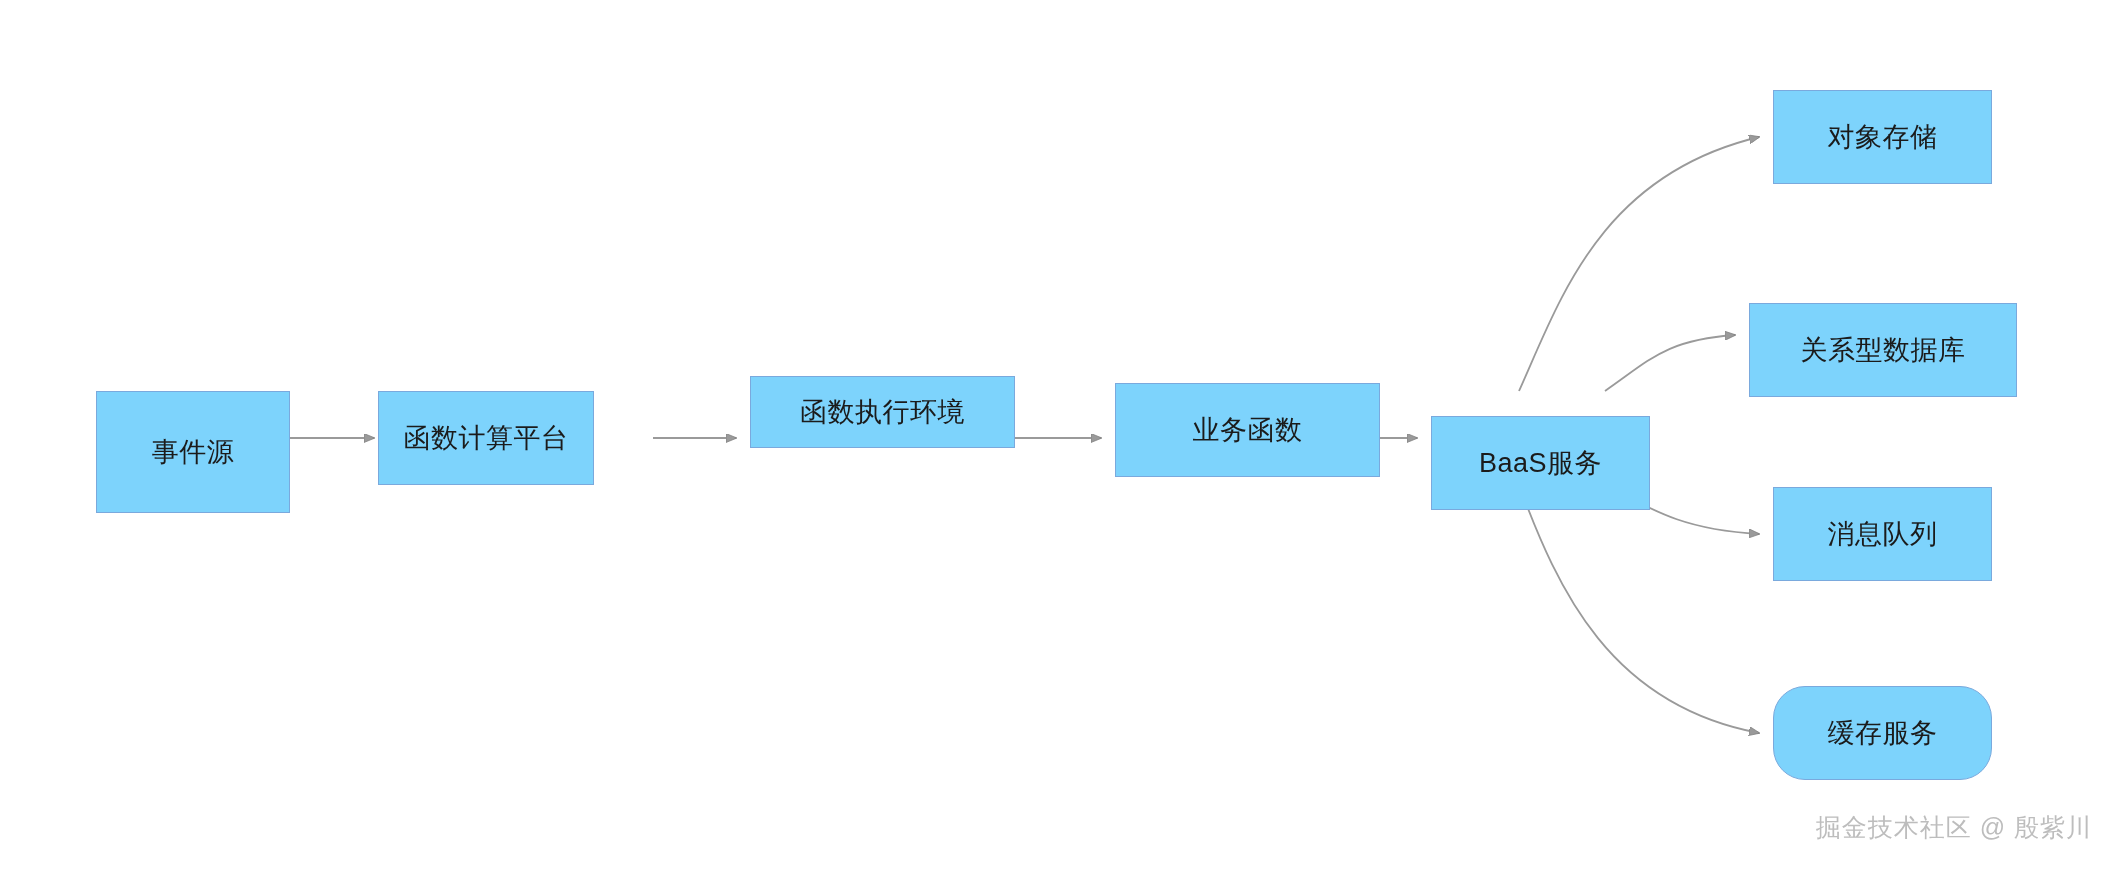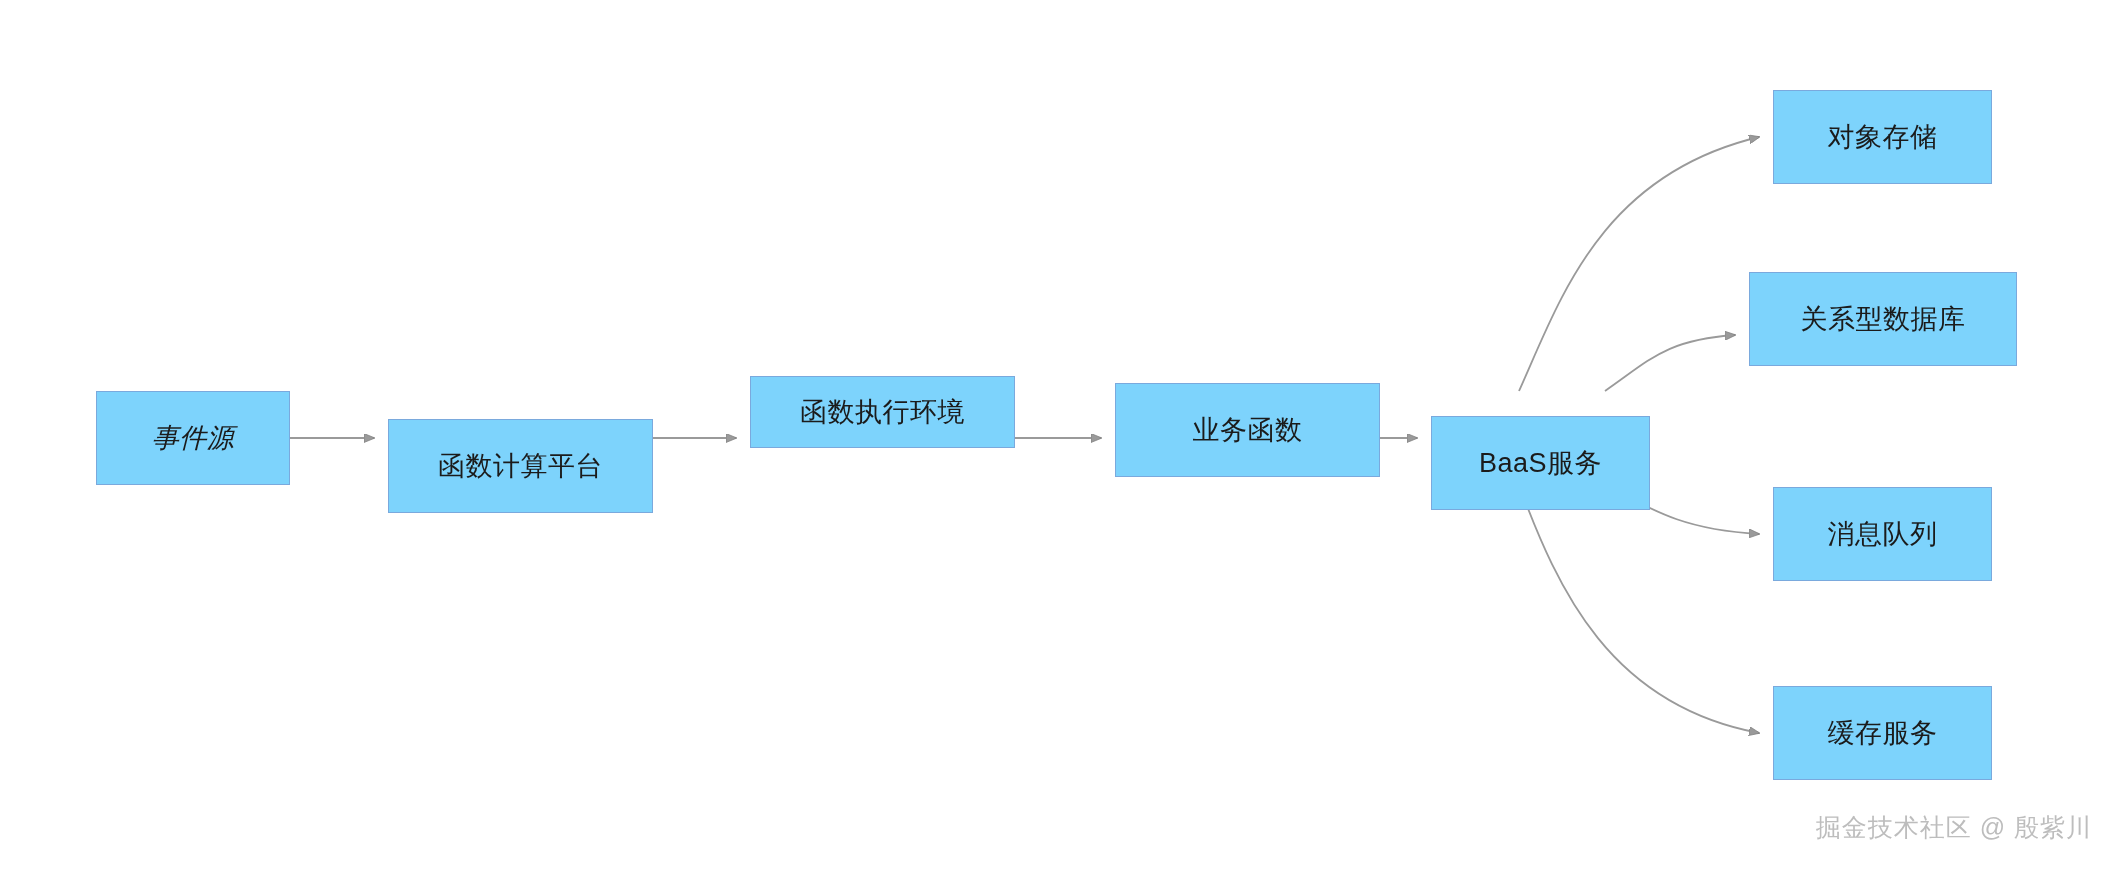--- a/index.html
+++ b/index.html
@@ -72,51 +72,51 @@
       <line x1="1015" y1="438" x2="1101" y2="438" marker-end="url(#arrowhead)"></line>
       <line x1="1334" y1="438" x2="1417" y2="438" marker-end="url(#arrowhead)"></line>
 
       <path d="M1519,391 C1560,300 1600,175 1759,137" marker-end="url(#arrowhead)"></path>
       <path d="M1605,391 C1650,360 1665,340 1735,335" marker-end="url(#arrowhead)"></path>
       <path d="M1605,485 C1660,515 1690,530 1759,534" marker-end="url(#arrowhead)"></path>
       <path d="M1519,485 C1558,590 1610,705 1759,733" marker-end="url(#arrowhead)"></path>
     </g>
   </svg>
 
-  <div class="node" style="left:96px; top:391px; width:194px; height:94px;font-style:italic;">
+  <div class="node" style="left:96px; top:391px; width:194px; height:122px;">
     <span class="node-label">事件源</span>
   </div>
 
-  <div class="node" style="left:388px; top:391px; width:265px; height:94px;margin-top:28px;">
+  <div class="node" style="left:378px; top:391px; width:216px; height:94px;">
     <span class="node-label">函数计算平台</span>
   </div>
 
   <div class="node" style="left:750px; top:376px; width:265px; height:72px;">
     <span class="node-label">函数执行环境</span>
   </div>
 
   <div class="node" style="left:1115px; top:383px; width:265px; height:94px;">
     <span class="node-label">业务函数</span>
   </div>
 
   <div class="node" style="left:1431px; top:391px; width:219px; height:94px;margin-top:25px;">
     <span class="node-label">BaaS服务</span>
   </div>
 
   <div class="node" style="left:1773px; top:90px; width:219px; height:94px;">
     <span class="node-label">对象存储</span>
   </div>
 
-  <div class="node" style="left:1749px; top:272px; width:268px; height:94px;">
+  <div class="node" style="left:1749px; top:303px; width:268px; height:94px;">
     <span class="node-label">关系型数据库</span>
   </div>
 
   <div class="node" style="left:1773px; top:487px; width:219px; height:94px;">
     <span class="node-label">消息队列</span>
   </div>
 
-  <div class="node" style="left:1773px; top:686px; width:219px; height:94px;">
+  <div class="node" style="left:1773px; top:686px; width:219px; height:94px;border-radius:32px;">
     <span class="node-label">缓存服务</span>
   </div>
 
   <div id="watermark">掘金技术社区 @ 殷紫川</div>
 
 </div>
 
 </body></html>

